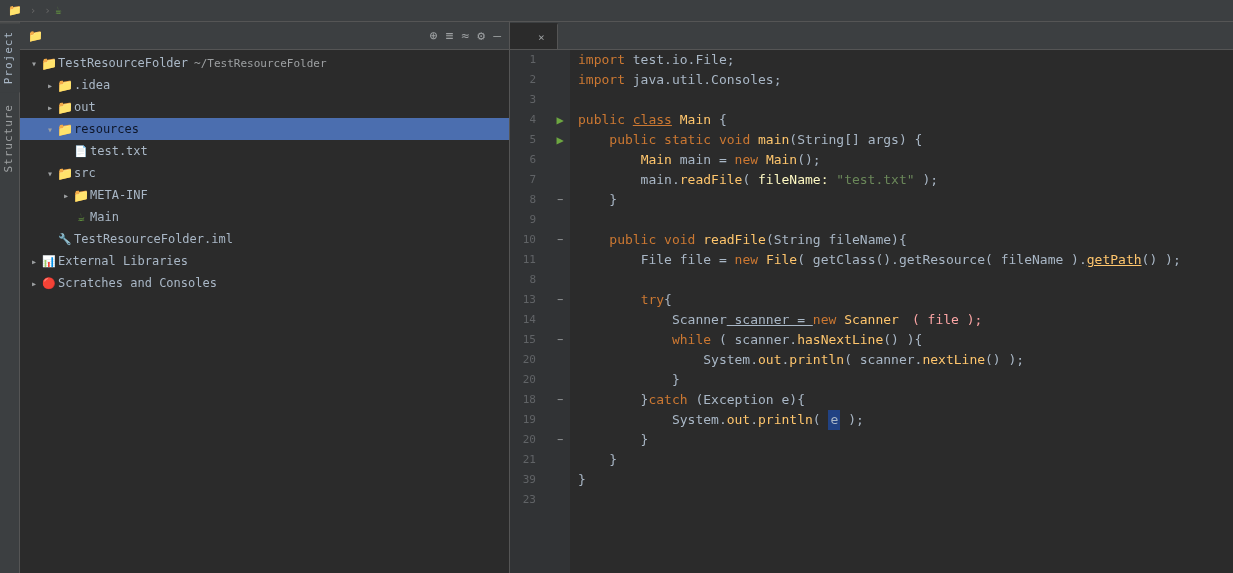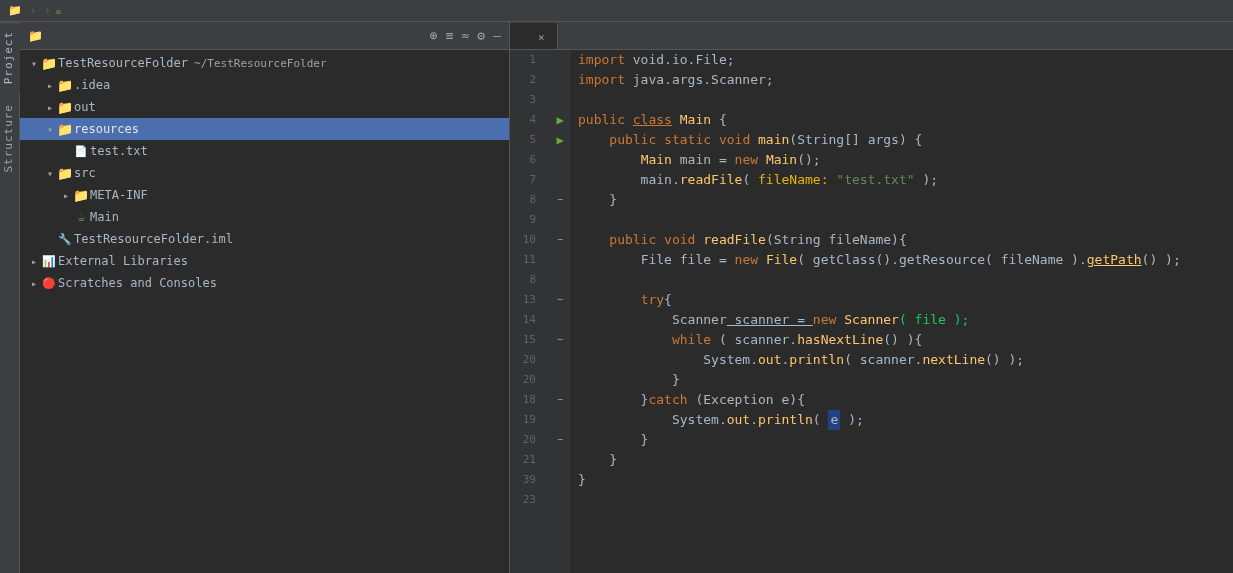--- a/index.html
+++ b/index.html
@@ -198,21 +198,21 @@
       font-size: 12px;
       color: #a9b7c6;
       cursor: pointer;
       white-space: nowrap;
       overflow: hidden;
     }
     .tree-row.selected { background: #4b6eaf; }
     .tree-row .expand-arrow { width: 12px; color: #9da0a2; font-size: 9px; text-align: center; flex-shrink: 0; }
     .tree-row .file-icon { width: 18px; flex-shrink: 0; text-align: center; }
     .tree-row .item-name { color: #a9b7c6; }
-    .tree-row.selected .item-name { color: #e5e5e5; }
+    .tree-row.selected .item-name { color: #0f172a; }
   </style>
 </head>
 <body>
 
 <div class="breadcrumb-bar">
   <span>📁</span>
   <span></span>
   <span class="sep">›</span>
   <span></span>
   <span class="sep">›</span>
@@ -394,34 +394,34 @@
           </div>
           <div class="gutter-item"></div>
           <div class="gutter-item">
             <span style="color:#9da0a2;font-size:10px;">−</span>
           </div>
           <div class="gutter-item"></div>
           <div class="gutter-item"></div>
           <div class="gutter-item"></div>
         </div>
       <div class="code-lines" id="code-lines">
-          <div class="code-line"><span style="color:#cc7832;">import</span><span style="color:#a9b7c6;"> void.io.File;</span></div>
-          <div class="code-line"><span style="color:#cc7832;">import</span><span style="color:#a9b7c6;"> java.args.Scanner;</span></div>
+          <div class="code-line"><span style="color:#cc7832;">import</span><span style="color:#a9b7c6;"> test.io.File;</span></div>
+          <div class="code-line"><span style="color:#cc7832;">import</span><span style="color:#a9b7c6;"> java.util.Consoles;</span></div>
           <div class="code-line">&nbsp;</div>
           <div class="code-line"><span style="color:#cc7832;">public</span><span style="color:#a9b7c6;"> </span><span style="color:#cc7832;text-decoration:underline;">class</span><span style="color:#a9b7c6;"> </span><span style="color:#ffc66d;">Main</span><span style="color:#a9b7c6;"> {</span></div>
           <div class="code-line"><span style="color:#a9b7c6;">    </span><span style="color:#cc7832;">public</span><span style="color:#a9b7c6;"> </span><span style="color:#cc7832;">static</span><span style="color:#a9b7c6;"> </span><span style="color:#cc7832;">void</span><span style="color:#a9b7c6;"> </span><span style="color:#ffc66d;">main</span><span style="color:#a9b7c6;">(</span><span style="color:#a9b7c6;">String</span><span style="color:#a9b7c6;">[] args) {</span></div>
           <div class="code-line"><span style="color:#a9b7c6;">        </span><span style="color:#ffc66d;">Main</span><span style="color:#a9b7c6;"> main = </span><span style="color:#cc7832;">new</span><span style="color:#a9b7c6;"> </span><span style="color:#ffc66d;">Main</span><span style="color:#a9b7c6;">();</span></div>
-          <div class="code-line"><span style="color:#a9b7c6;">        main.</span><span style="color:#ffc66d;">readFile</span><span style="color:#a9b7c6;">( </span><span style="color:#eab308;">fileName:</span><span style="color:#a9b7c6;"> </span><span style="color:#6a8759;">"test.txt"</span><span style="color:#a9b7c6;"> );</span></div>
+          <div class="code-line"><span style="color:#a9b7c6;">        main.</span><span style="color:#ffc66d;">readFile</span><span style="color:#a9b7c6;">( </span><span style="color:#fef9c3;">fileName:</span><span style="color:#a9b7c6;"> </span><span style="color:#6a8759;">"test.txt"</span><span style="color:#a9b7c6;"> );</span></div>
           <div class="code-line"><span style="color:#a9b7c6;">    }</span></div>
           <div class="code-line">&nbsp;</div>
           <div class="code-line"><span style="color:#a9b7c6;">    </span><span style="color:#cc7832;">public</span><span style="color:#a9b7c6;"> </span><span style="color:#cc7832;">void</span><span style="color:#a9b7c6;"> </span><span style="color:#ffc66d;">readFile</span><span style="color:#a9b7c6;">(</span><span style="color:#a9b7c6;">String</span><span style="color:#a9b7c6;"> fileName){</span></div>
           <div class="code-line"><span style="color:#a9b7c6;">        </span><span style="color:#a9b7c6;">File</span><span style="color:#a9b7c6;"> file = </span><span style="color:#cc7832;">new</span><span style="color:#a9b7c6;"> </span><span style="color:#ffc66d;">File</span><span style="color:#a9b7c6;">( getClass().getResource( fileName ).</span><span style="color:#ffc66d;text-decoration:underline;">getPath</span><span style="color:#a9b7c6;">() );</span></div>
           <div class="code-line">&nbsp;</div>
           <div class="code-line"><span style="color:#a9b7c6;">        </span><span style="color:#cc7832;">try</span><span style="color:#a9b7c6;">{</span></div>
-          <div class="code-line"><span style="color:#a9b7c6;">            </span><span style="color:#a9b7c6;">Scanner</span><span style="color:#a9b7c6;text-decoration:underline;"> scanner = </span><span style="color:#cc7832;">new</span><span style="color:#a9b7c6;"> </span><span style="color:#ffc66d;">Scanner</span><span style="color:#22c55e;">( file );</span></div>
+          <div class="code-line"><span style="color:#a9b7c6;">            </span><span style="color:#a9b7c6;">Scanner</span><span style="color:#a9b7c6;text-decoration:underline;"> scanner = </span><span style="color:#cc7832;">new</span><span style="color:#a9b7c6;"> </span><span style="color:#ffc66d;">Scanner</span><span style="color:#fca5a5;margin-left:13px;">( file );</span></div>
           <div class="code-line"><span style="color:#a9b7c6;">            </span><span style="color:#cc7832;">while</span><span style="color:#a9b7c6;"> ( scanner.</span><span style="color:#ffc66d;text-align:center;">hasNextLine</span><span style="color:#a9b7c6;">() ){</span></div>
           <div class="code-line"><span style="color:#a9b7c6;">                </span><span style="color:#a9b7c6;">System</span><span style="color:#a9b7c6;">.</span><span style="color:#ffc66d;">out</span><span style="color:#a9b7c6;">.</span><span style="color:#ffc66d;">println</span><span style="color:#a9b7c6;">( scanner.</span><span style="color:#ffc66d;">nextLine</span><span style="color:#a9b7c6;">() );</span></div>
           <div class="code-line"><span style="color:#a9b7c6;">            }</span></div>
           <div class="code-line"><span style="color:#a9b7c6;">        }</span><span style="color:#cc7832;">catch</span><span style="color:#a9b7c6;"> (</span><span style="color:#a9b7c6;">Exception</span><span style="color:#a9b7c6;"> e){</span></div>
           <div class="code-line"><span style="color:#a9b7c6;">            </span><span style="color:#a9b7c6;">System</span><span style="color:#a9b7c6;">.</span><span style="color:#ffc66d;">out</span><span style="color:#a9b7c6;">.</span><span style="color:#ffc66d;">println</span><span style="color:#a9b7c6;">( </span><span style="color:#a9b7c6;background:#214283;padding:0 2px;">e</span><span style="color:#a9b7c6;"> );</span></div>
           <div class="code-line"><span style="color:#a9b7c6;">        }</span></div>
           <div class="code-line"><span style="color:#a9b7c6;">    }</span></div>
           <div class="code-line"><span style="color:#a9b7c6;">}</span></div>
           <div class="code-line">&nbsp;</div>
         </div>

